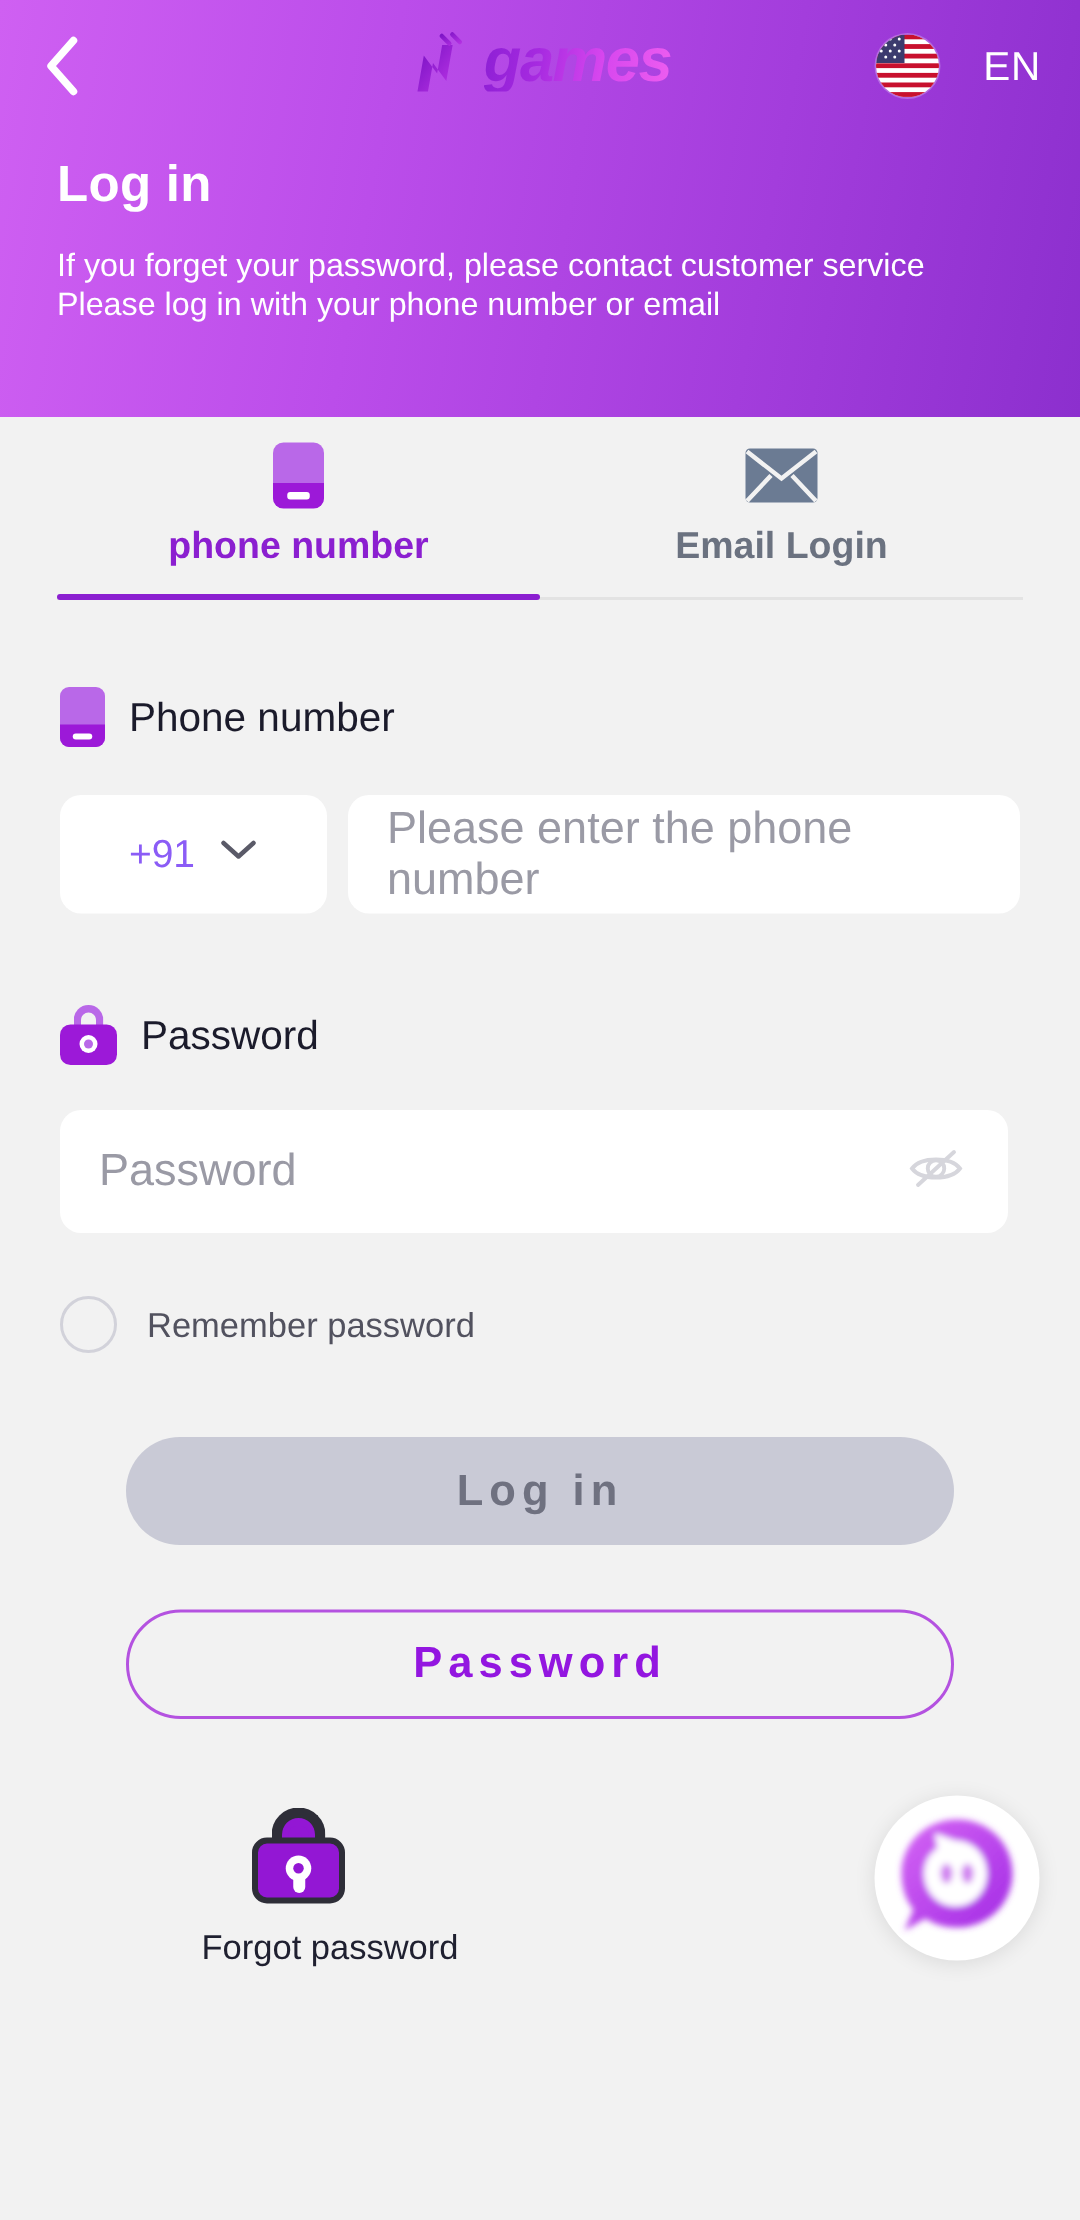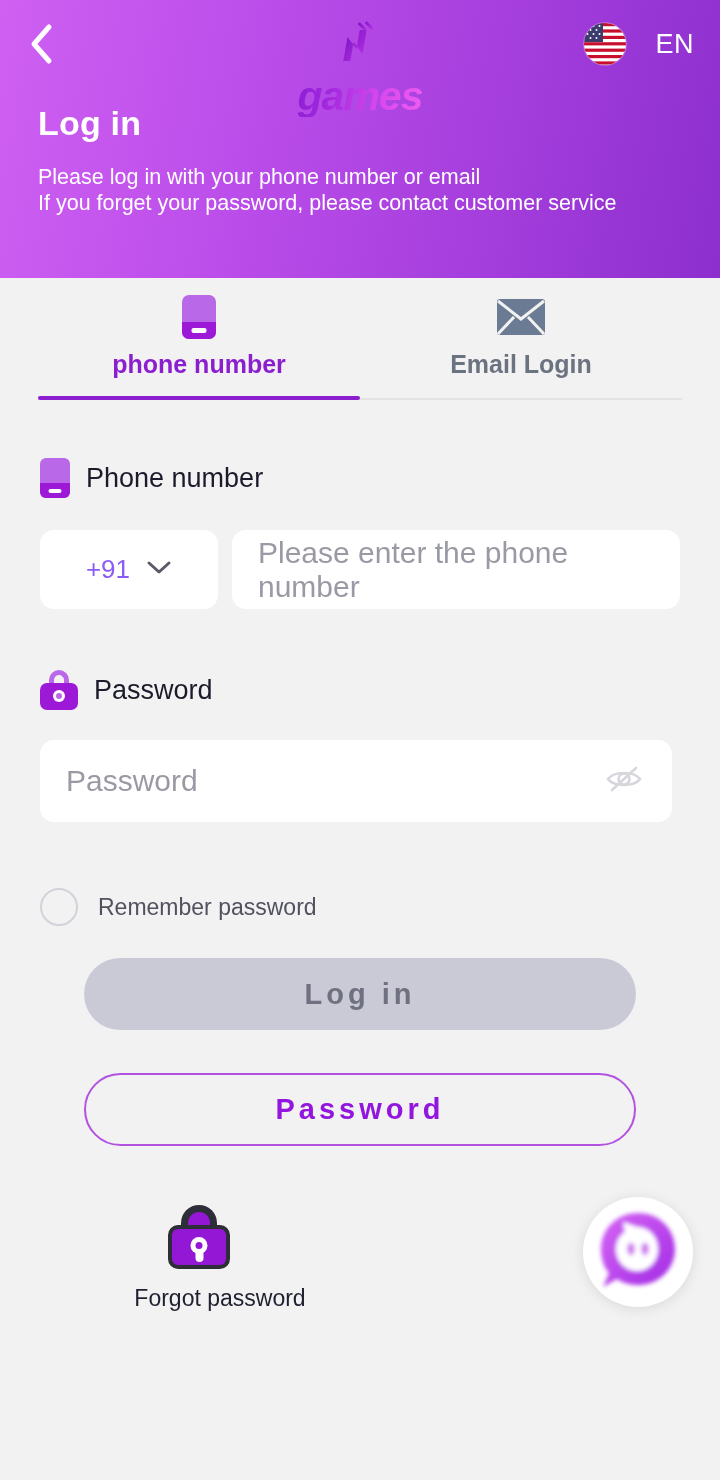--- a/index.html
+++ b/index.html
@@ -18,21 +18,21 @@
   }
   .header-bar {
     position: absolute; top: 0; left: 0; width: 720px; height: 88px;
     display: flex; align-items: center; justify-content: space-between;
     padding: 0 26px 0 28px;
   }
   .back-btn { width: 40px; height: 44px; display: flex; align-items: center; cursor: pointer; }
   .back-btn svg { display: block; }
 
   .logo { position: absolute; left: 50%; top: 20px; transform: translateX(-50%);
-          display: flex; align-items: center; gap: 6px; flex-direction: column; }
+          display: flex; align-items: flex-start; gap: 6px; }
   .logo-mark { display: block; }
   .logo-text {
     font-size: 41px; font-weight: bold; font-style: italic; letter-spacing: -1px;
     background: linear-gradient(100deg, #8c1fd4 0%, #a62ae0 30%, #d646ee 62%, #ee5ef0 100%);
     -webkit-background-clip: text; background-clip: text; color: transparent;
     -webkit-text-fill-color: transparent;
     line-height: 1;
   }
 
   .lang { display: flex; align-items: center; gap: 29px; cursor: pointer; }
@@ -95,21 +95,21 @@
                  display: flex; align-items: center; padding: 0 26px; cursor: text; }
   .ph { font-size: 30px; color: #9a9aa5; }
 
   .pass-input { position: absolute; left: 40px; top: 740px; width: 632px; height: 82px;
                 background: #fff; border-radius: 14px; display: flex; align-items: center;
                 padding: 0 26px; cursor: text; }
   .eye-btn { position: absolute; right: 26px; top: 50%; transform: translateY(-50%);
              width: 44px; height: 44px; display: flex; align-items: center; justify-content: center;
              cursor: pointer; }
 
-  .remember { position: absolute; left: 40px; top: 888px; display: flex; align-items: center;
+  .remember { position: absolute; left: 40px; top: 864px; display: flex; align-items: center;
               gap: 20px; cursor: pointer; }
   .cbox { width: 38px; height: 38px; border-radius: 50%; border: 2px solid #d2d2da; background: transparent; }
   .remember .txt { font-size: 23px; color: #52525f; }
 
   
   .btn-login { position: absolute; left: 84px; top: 958px; width: 552px; height: 72px;
                background: #c9cad6; border-radius: 36px; color: #6f7180;
                font-size: 29px; font-weight: bold; letter-spacing: 4px;
                display: flex; align-items: center; justify-content: center; cursor: pointer; border: none; }
   .btn-register { position: absolute; left: 84px; top: 1073px; width: 552px; height: 73px;
@@ -207,22 +207,22 @@
           </defs>
           <path d="M9 41 L9 17 L20 29 L20 10 L27 10 L27 34 L16 22 L16 41 Z" fill="url(#nmark)" transform="skewX(-10) translate(4,0)"></path>
           <path d="M22 4 L27 9 M29 3 L34 8" stroke="url(#nmark)" stroke-width="3" stroke-linecap="round"></path>
         </svg>
       </span>
       <span class="logo-text">games</span>
     </div>
 
     <div class="page-title">Log in</div>
     <div class="page-sub">
+      <div>If you forget your password, please contact customer service</div>
       <div>Please log in with your phone number or email</div>
-      <div>If you forget your password, please contact customer service</div>
     </div>
   </div>
 
   <div class="tabs">
 
     <div class="tab t1">
       <div class="tab-icon">
         <span class="phone-ico"></span>
       </div>
       <div class="tab-label">phone number</div>

